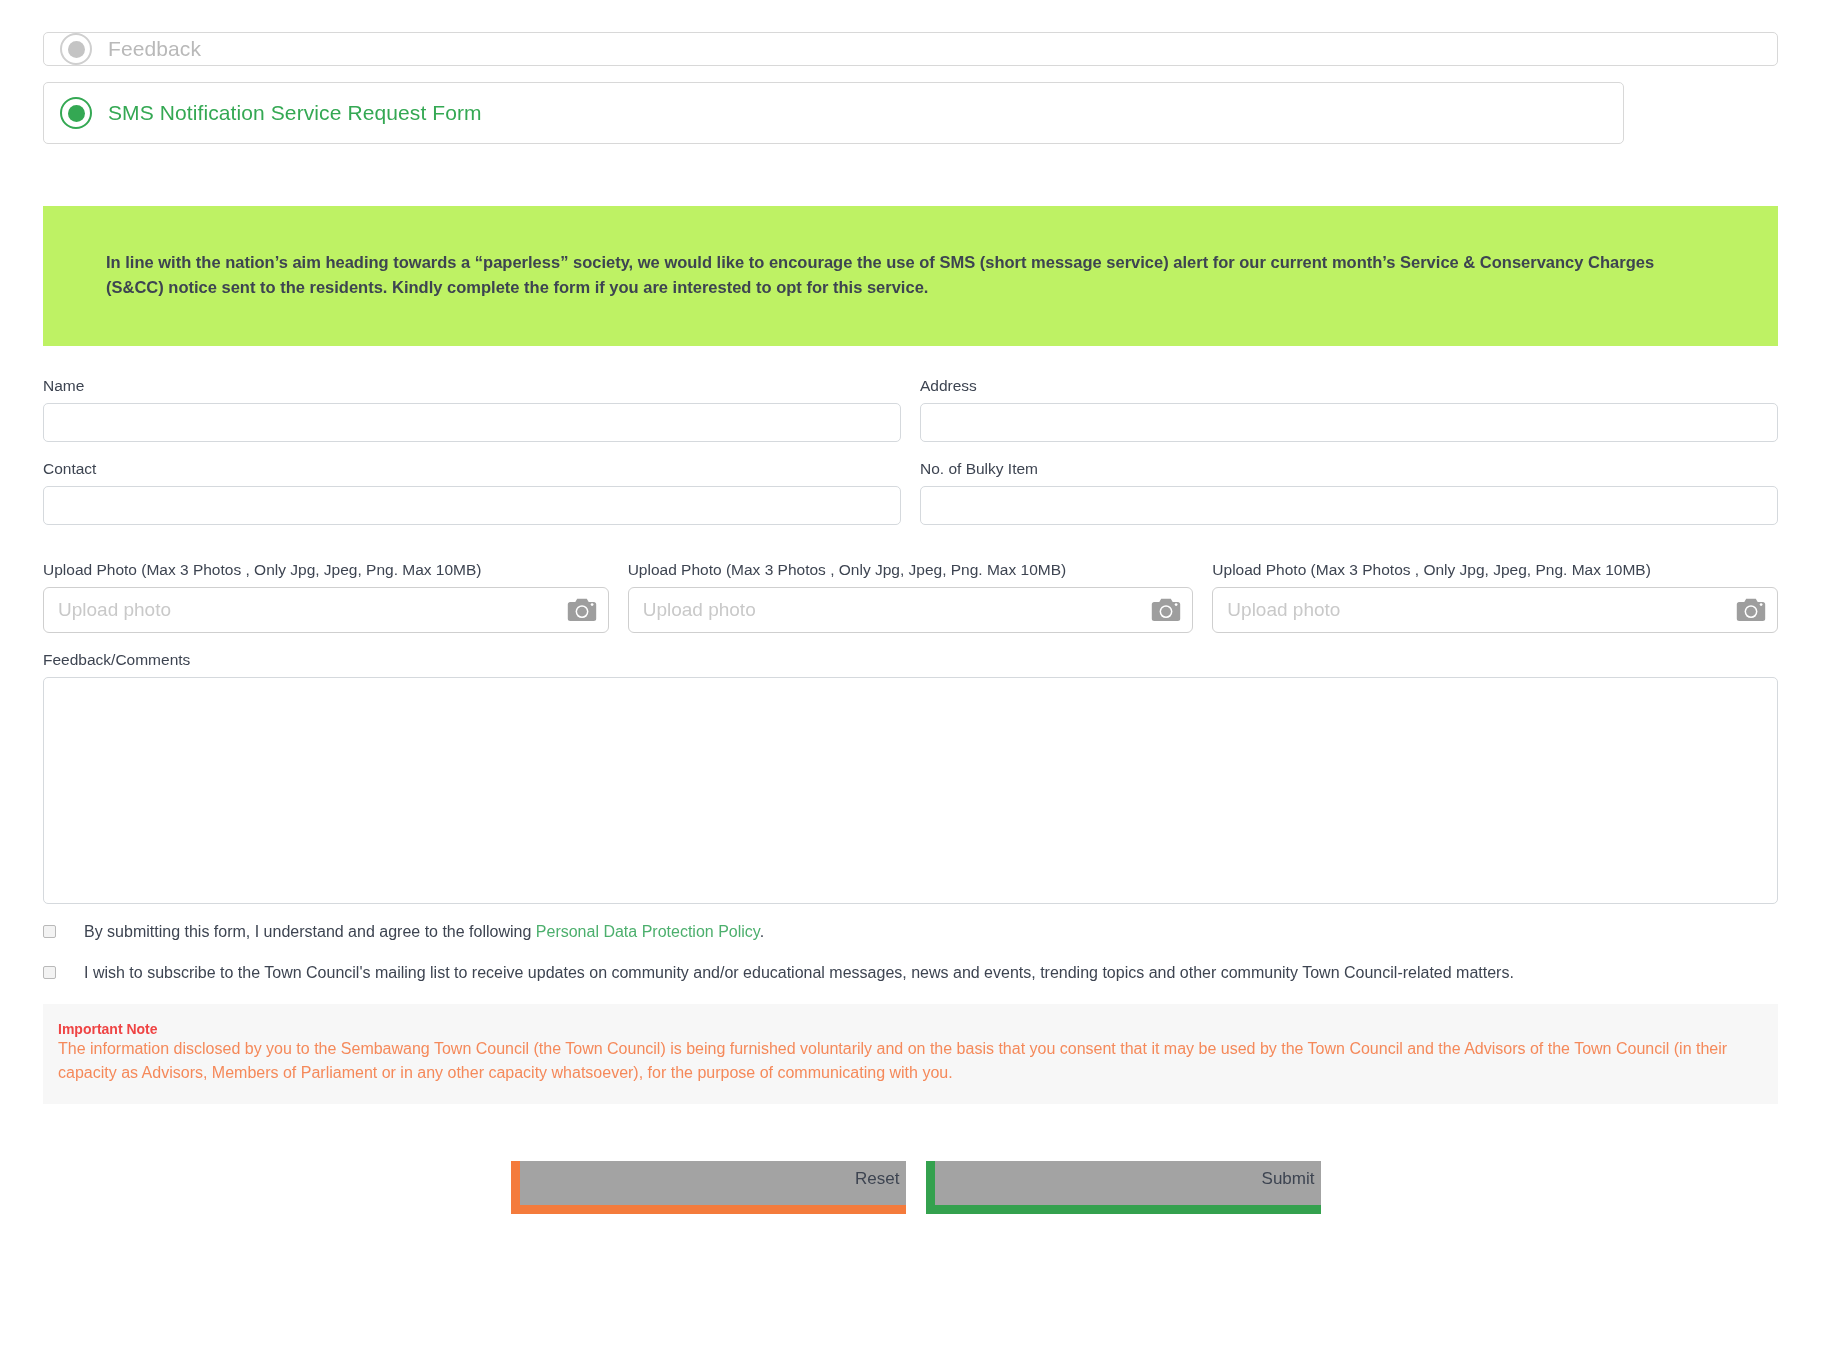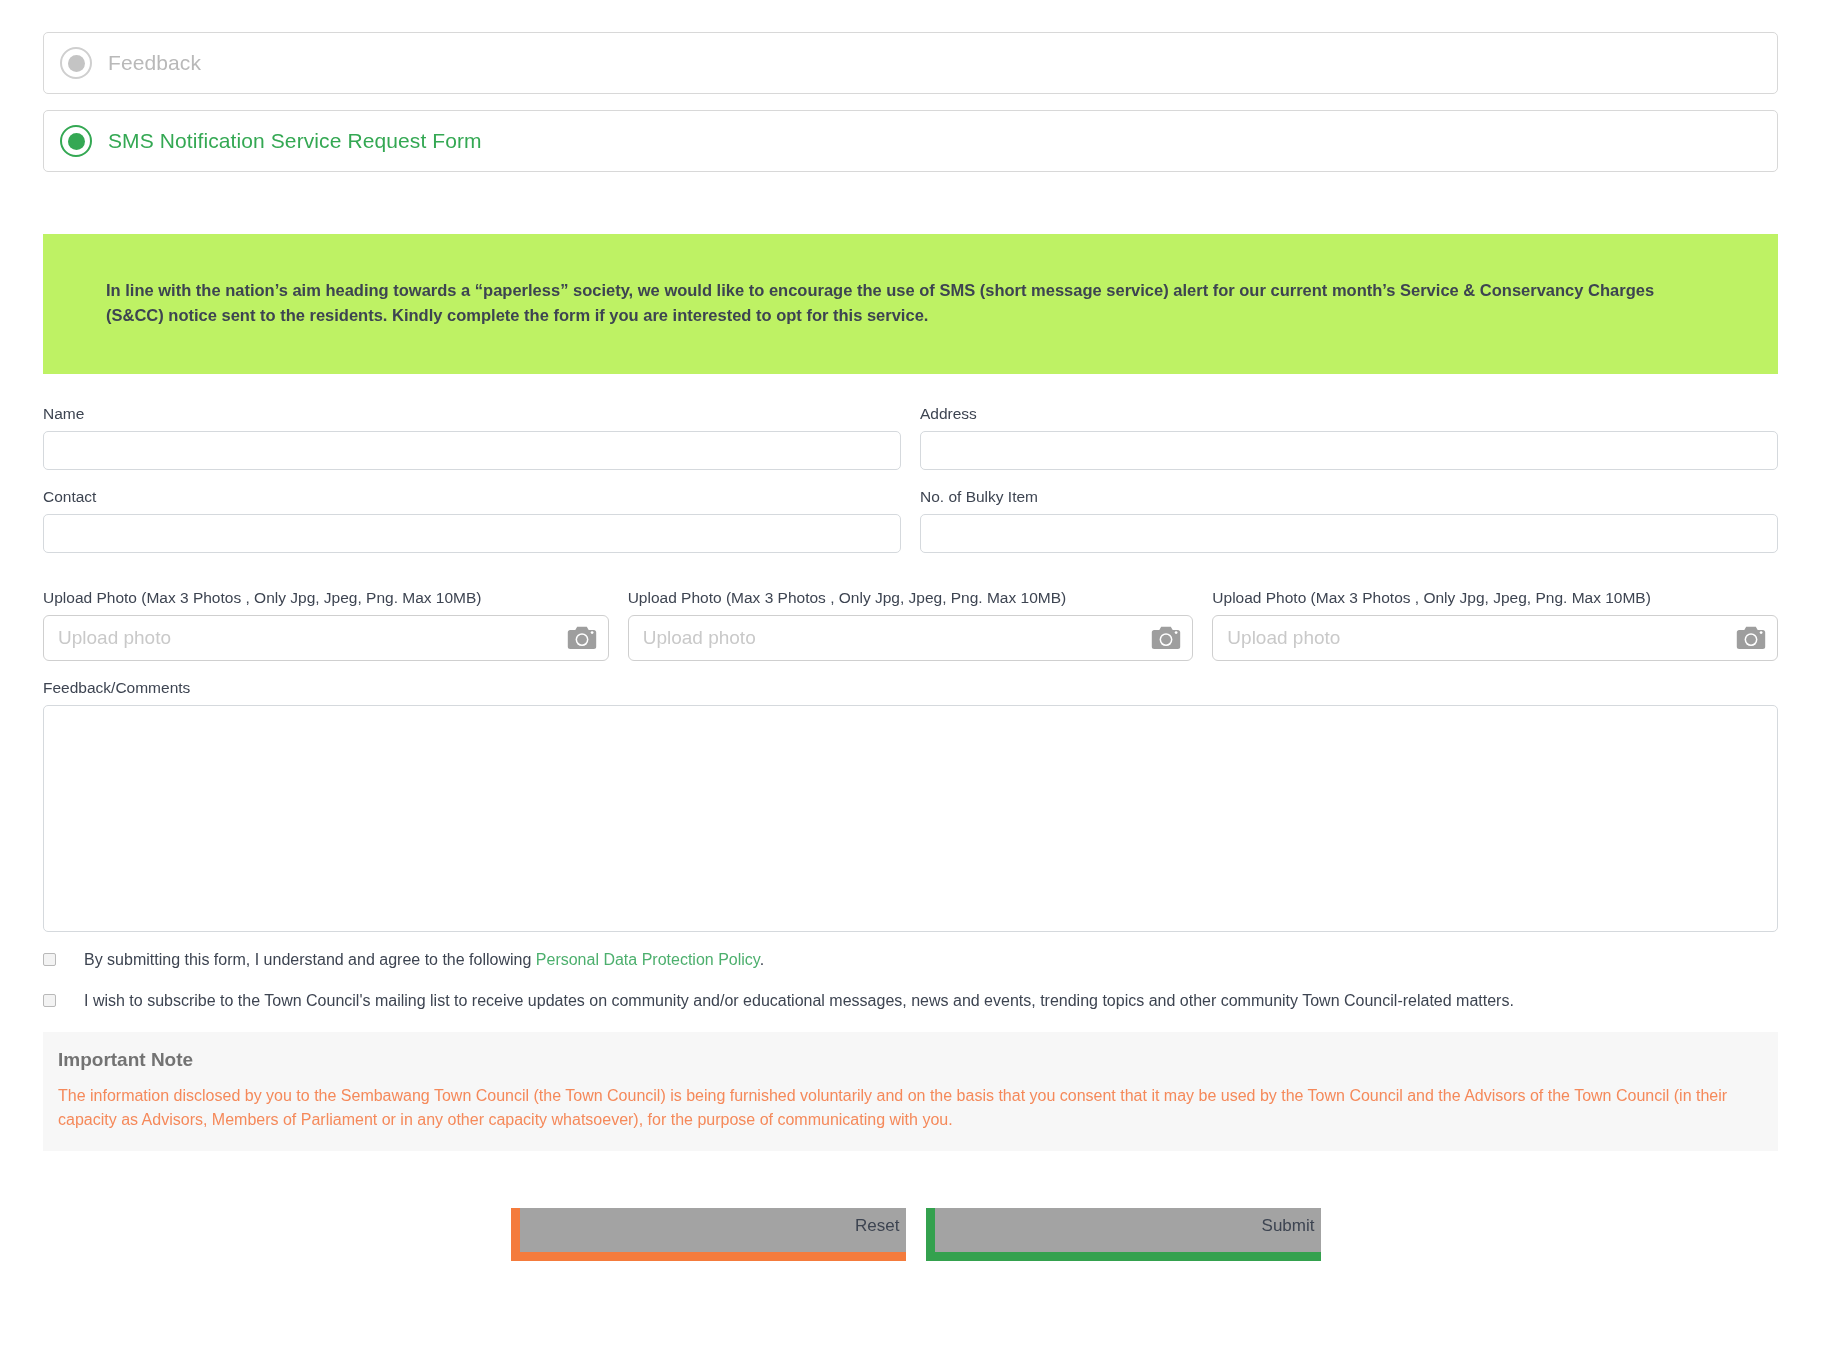--- a/index.html
+++ b/index.html
@@ -24,35 +24,36 @@
     position: relative;
     padding: 0;
   }
 
   
   .tile-row {
     display: flex;
     gap: 22px;
     padding: 0 43px;
     margin-top: 32px;
+    flex-direction: column;
   }
   .tile {
     flex: 1 1 0;
     height: 62px;
     border: 1px solid #d8d8d8;
     border-radius: 5px;
     background: #ffffff;
     display: flex;
     align-items: center;
     padding-left: 16px;
     cursor: pointer;
   }
   .tile.full {
     flex: none;
-    width: 1735px;
+    width: 1581px;
     margin: 16px 43px 0 43px;
     height: 62px;
   }
   .radio {
     width: 32px;
     height: 32px;
     border-radius: 50%;
     border: 2px solid #cfcfcf;
     display: inline-flex;
     align-items: center;
@@ -193,24 +194,23 @@
     cursor: pointer;
   }
 
   
   .note {
     margin-top: 22px;
     background: #f7f7f7;
     padding: 17px 15px 19px 15px;
   }
   .note-title {
-    color: #737373;
-    font-size: 19px;
+    color: #ef4444;
+    font-size: 14px;
     font-weight: bold;
-    margin-bottom: 13px;
   }
   .note-body {
     color: #f5895a;
     font-size: 16px;
     line-height: 24px;
   }
 
   
   .btn-row {
     display: flex;

